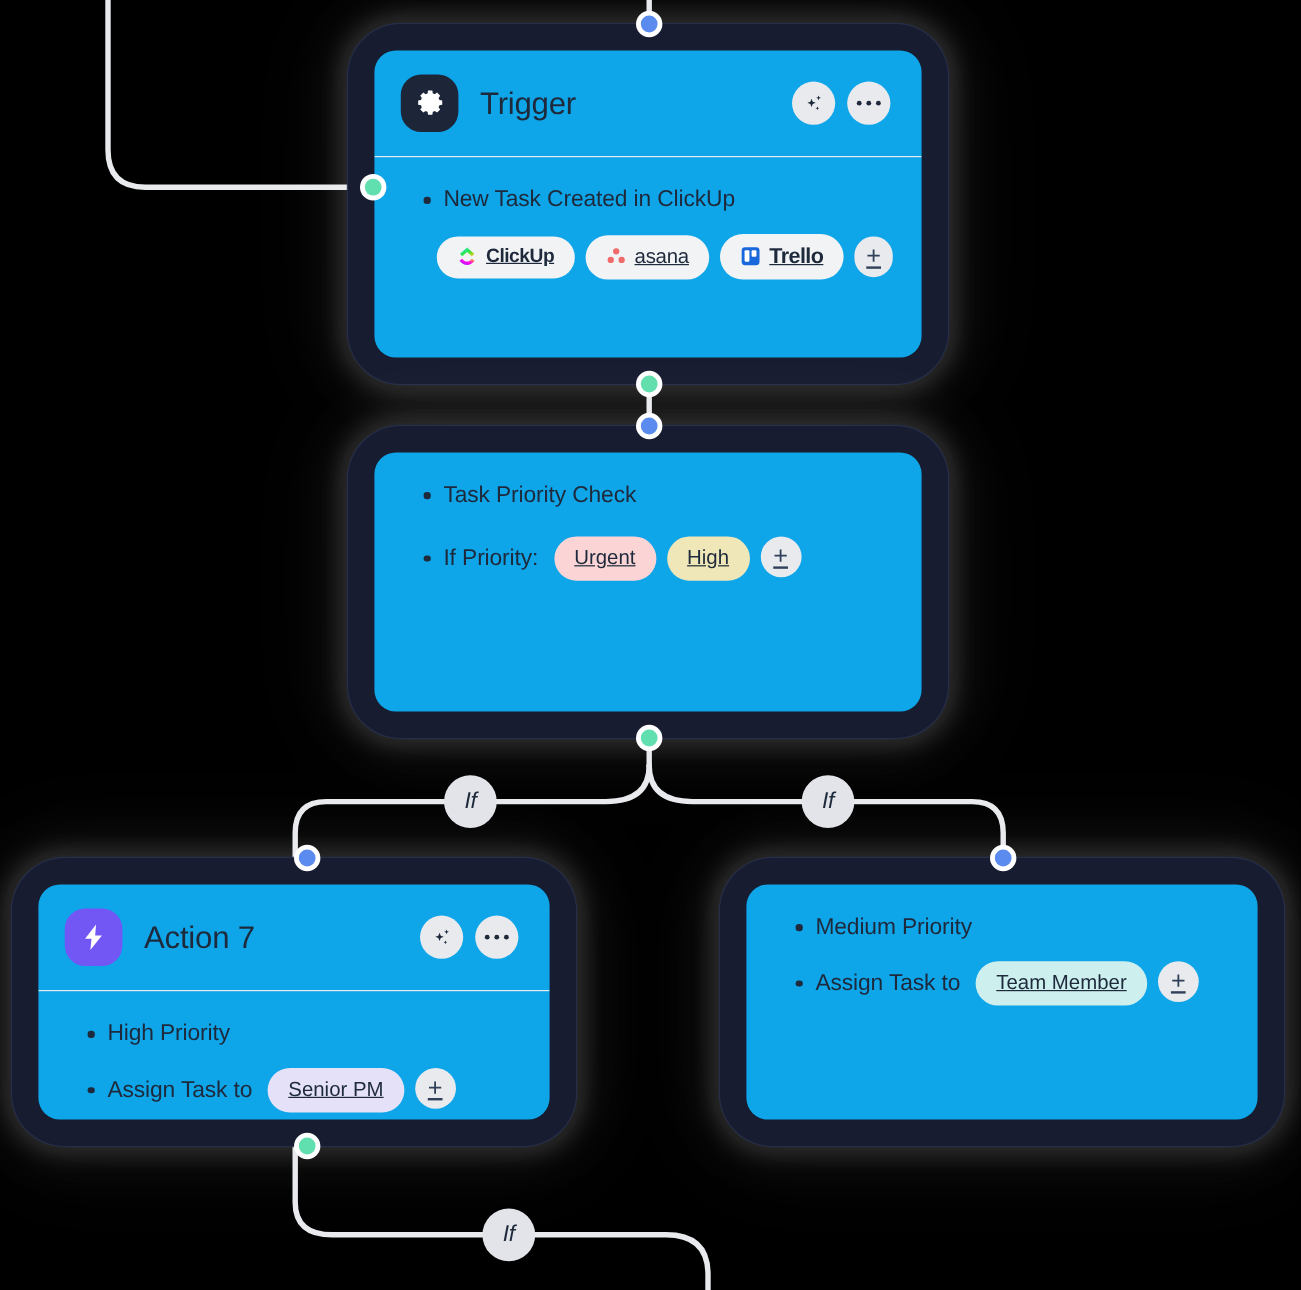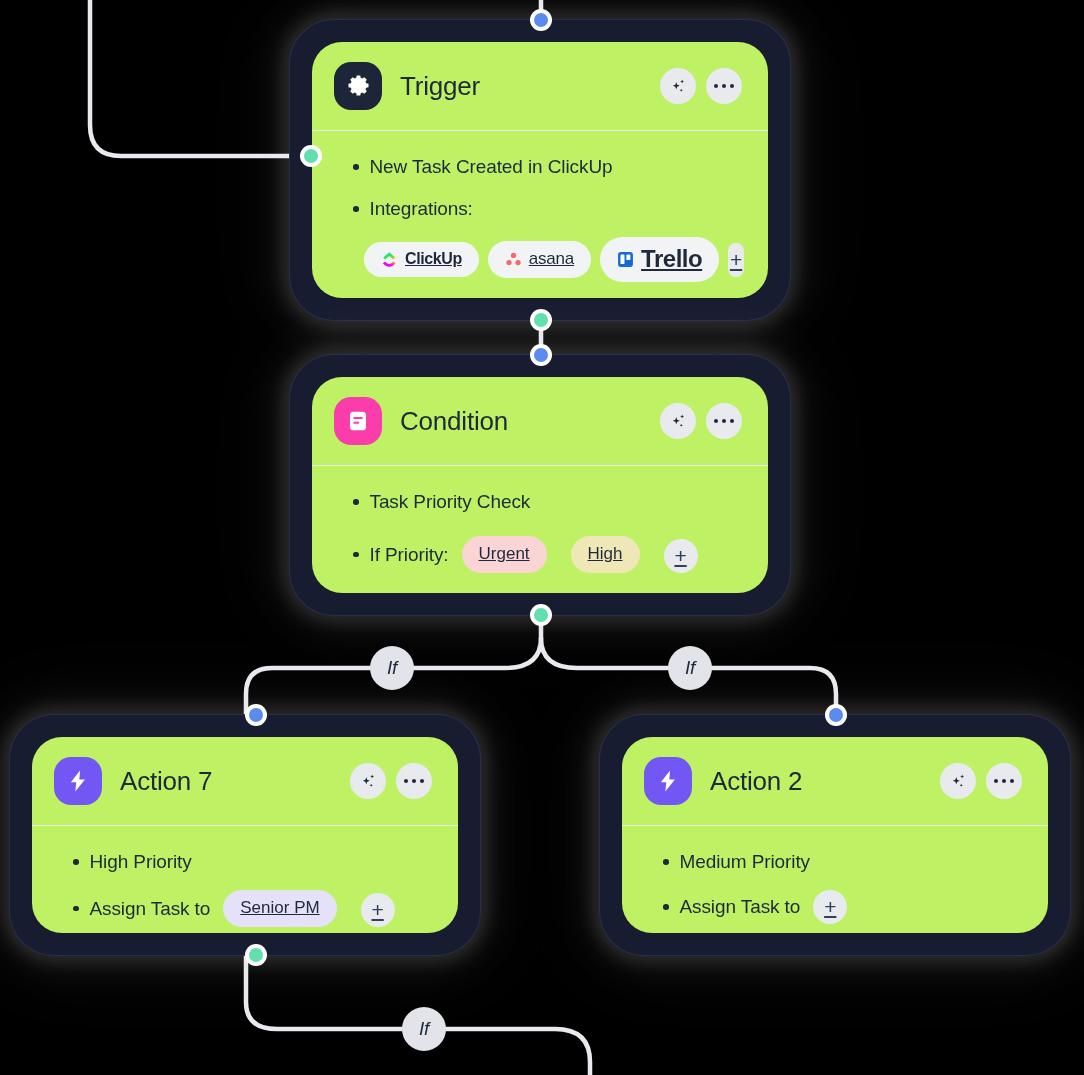--- a/index.html
+++ b/index.html
@@ -22,22 +22,22 @@
     border-radius: 44px;
     box-shadow:
       0 0 0 1px rgba(40,48,78,.9),
       0 0 18px 8px rgba(255,255,255,.13),
       0 0 44px 18px rgba(255,255,255,.055),
       0 0 80px 34px rgba(255,255,255,.025);
   }
   .card {
     position: absolute;
     left: 22px; top: 22px; right: 22px; bottom: 22px;
-    background: #bef264;
-    border-radius: 30px;
+    background: #0ea5e9;
+    border-radius: 18px;
     overflow: hidden;
     display: flex; flex-direction: column;
   }
 
   
   .card-head {
     display: flex; align-items: center; gap: 18px;
     padding: 20px 26px 20px 22px;
     border-bottom: 1px solid #e9ebef;
     flex: 0 0 auto;
@@ -70,21 +70,21 @@
     display: flex; align-items: center; gap: 11px;
     font-size: 19px; color: #1e2a3b;
     min-height: 32px; margin-bottom: 10px;
     white-space: nowrap;
   }
   .bullet-row .bdot {
     width: 5.5px; height: 5.5px; border-radius: 50%;
     background: #1e2a3b; flex: 0 0 5.5px; margin-left: 7px;
   }
   .bullet-row .btext { letter-spacing: -.1px; }
-  .chips { display: flex; align-items: flex-end; gap: 24px; margin-left: 2px; }
+  .chips { display: flex; align-items: flex-start; gap: 9px; margin-left: 2px; }
   .chip {
     font-size: 17px; color: #1e2a3b;
     padding: 8px 17px 9px; border-radius: 999px;
     display: inline-flex; align-items: center; gap: 7px;
     white-space: nowrap; cursor: pointer; border: none;
     font-family: "Liberation Sans", sans-serif;
     text-decoration: underline;
   }
   .chip.neutral { background: #f2f3f5; font-weight: 700; font-size: 16px; }
   .chip.plus {
@@ -171,24 +171,20 @@
                 <i></i>
             </span>
           </button>
         </div>
       </div>
 
       <div class="card-body">
         <div class="bullet-row">
           <span class="bdot"></span>
           <span class="btext">New Task Created in ClickUp</span>
-        </div>
-        <div class="bullet-row">
-          <span class="bdot"></span>
-          <span class="btext">Integrations:</span>
         </div>
         <div class="integrations">
 
           <button class="chip neutral">
             <svg width="17" height="17" viewBox="0 0 24 24" aria-hidden="true">
               <defs>
                 <linearGradient id="cuA" x1="0" y1="1" x2="1" y2="0">
                   <stop offset="0" stop-color="#8930fd"></stop>
                     <stop offset=".5" stop-color="#ff02f0"></stop>
                   <stop offset="1" stop-color="#ffc800"></stop>
@@ -213,21 +209,21 @@
             </svg>
             <span class="logo-txt" style="font-weight:400;font-size:17px;letter-spacing:-.2px">asana</span>
           </button>
 
           <button class="chip neutral">
             <svg width="17" height="17" viewBox="0 0 24 24" aria-hidden="true">
               <rect x="1.5" y="1.5" width="21" height="21" rx="4" fill="#1868db"></rect>
               <rect x="4.9" y="5.1" width="5.7" height="13.3" rx="1.2" fill="#fff"></rect>
               <rect x="13.2" y="5.1" width="5.7" height="7.6" rx="1.2" fill="#fff"></rect>
             </svg>
-            <span class="logo-txt" style="font-size:24px;letter-spacing:-.5px">Trello</span>
+            <span class="logo-txt" style="font-size:18px;letter-spacing:-.5px">Trello</span>
           </button>
 
           <button class="chip plus">+</button>
         </div>
       </div>
     </div>
 
     <div class="port in" style="left:240px; top:-11px;">
         <i></i>
       </div>
@@ -236,46 +232,20 @@
       </div>
     <div class="port out" style="left:240px; bottom:-11px;">
         <i></i>
       </div>
   </div>
 
   <div class="node" style="left:290px; top:355px; width:500px; height:260px;">
     <div class="shell"></div>
     <div class="card">
 
-      <div class="card-head">
-        <div class="node-icon condition">
-          <svg width="26" height="26" viewBox="0 0 24 24" fill="#fff" aria-hidden="true">
-            <rect x="4.6" y="3.4" width="14.8" height="17.2" rx="3.4"></rect>
-            <rect x="7.6" y="8.3" width="8.8" height="1.9" rx=".95" fill="#fb3dab"></rect>
-            <rect x="7.6" y="12.6" width="5.6" height="1.9" rx=".95" fill="#fb3dab"></rect>
-          </svg>
-        </div>
-        <span class="node-title">Condition</span>
-        <div class="head-actions">
-          <button class="round-btn">
-            <svg width="19" height="19" viewBox="0 0 24 24" fill="#1e2a3b" aria-hidden="true">
-              <path d="M9.2 6.6l1.25 3.15L13.6 11l-3.15 1.25L9.2 15.4l-1.25-3.15L4.8 11l3.15-1.25z"></path>
-              <path d="M16.6 3.2l.72 1.82L19.14 5.74l-1.82.72-.72 1.82-.72-1.82L14.06 5.74l1.82-.72z"></path>
-              <path d="M15.4 14.8l.56 1.42 1.42.56-1.42.56-.56 1.42-.56-1.42-1.42-.56 1.42-.56z"></path>
-            </svg>
-          </button>
-          <button class="round-btn">
-            <span class="dots">
-                <i></i>
-                <i></i>
-                <i></i>
-              </span>
-          </button>
-        </div>
-      </div>
 
       <div class="card-body">
         <div class="bullet-row">
           <span class="bdot"></span>
           <span class="btext">Task Priority Check</span>
         </div>
         <div class="bullet-row" style="margin-top:18px">
           <span class="bdot"></span>
           <span class="btext">If Priority:</span>
           <span class="chips">
@@ -345,54 +315,31 @@
       </div>
     <div class="port out" style="left:235px; bottom:-11px;">
         <i></i>
       </div>
   </div>
 
   <div class="node" style="left:600px; top:715px; width:470px; height:240px;">
     <div class="shell"></div>
     <div class="card">
 
-      <div class="card-head">
-        <div class="node-icon action">
-          <svg width="26" height="26" viewBox="0 0 24 24" fill="#fff" aria-hidden="true">
-            <path d="M13.9 2.2L5.4 13.1h5.0l-.9 8.7 8.9-11.2h-5.2z"></path>
-          </svg>
-        </div>
-        <span class="node-title">Action 2</span>
-        <div class="head-actions">
-          <button class="round-btn">
-            <svg width="19" height="19" viewBox="0 0 24 24" fill="#1e2a3b" aria-hidden="true">
-              <path d="M9.2 6.6l1.25 3.15L13.6 11l-3.15 1.25L9.2 15.4l-1.25-3.15L4.8 11l3.15-1.25z"></path>
-              <path d="M16.6 3.2l.72 1.82L19.14 5.74l-1.82.72-.72 1.82-.72-1.82L14.06 5.74l1.82-.72z"></path>
-              <path d="M15.4 14.8l.56 1.42 1.42.56-1.42.56-.56 1.42-.56-1.42-1.42-.56 1.42-.56z"></path>
-            </svg>
-          </button>
-          <button class="round-btn">
-            <span class="dots">
-                <i></i>
-                <i></i>
-                <i></i>
-              </span>
-          </button>
-        </div>
-      </div>
 
       <div class="card-body">
         <div class="bullet-row">
           <span class="bdot"></span>
           <span class="btext">Medium Priority</span>
         </div>
         <div class="bullet-row" style="margin-top:12px">
           <span class="bdot"></span>
           <span class="btext">Assign Task to</span>
           <span class="chips">
+            <button class="chip chip-team">Team Member</button>
             <button class="chip plus">+</button>
           </span>
         </div>
       </div>
     </div>
 
     <div class="port in" style="left:225px; top:-11px;">
         <i></i>
       </div>
   </div>

